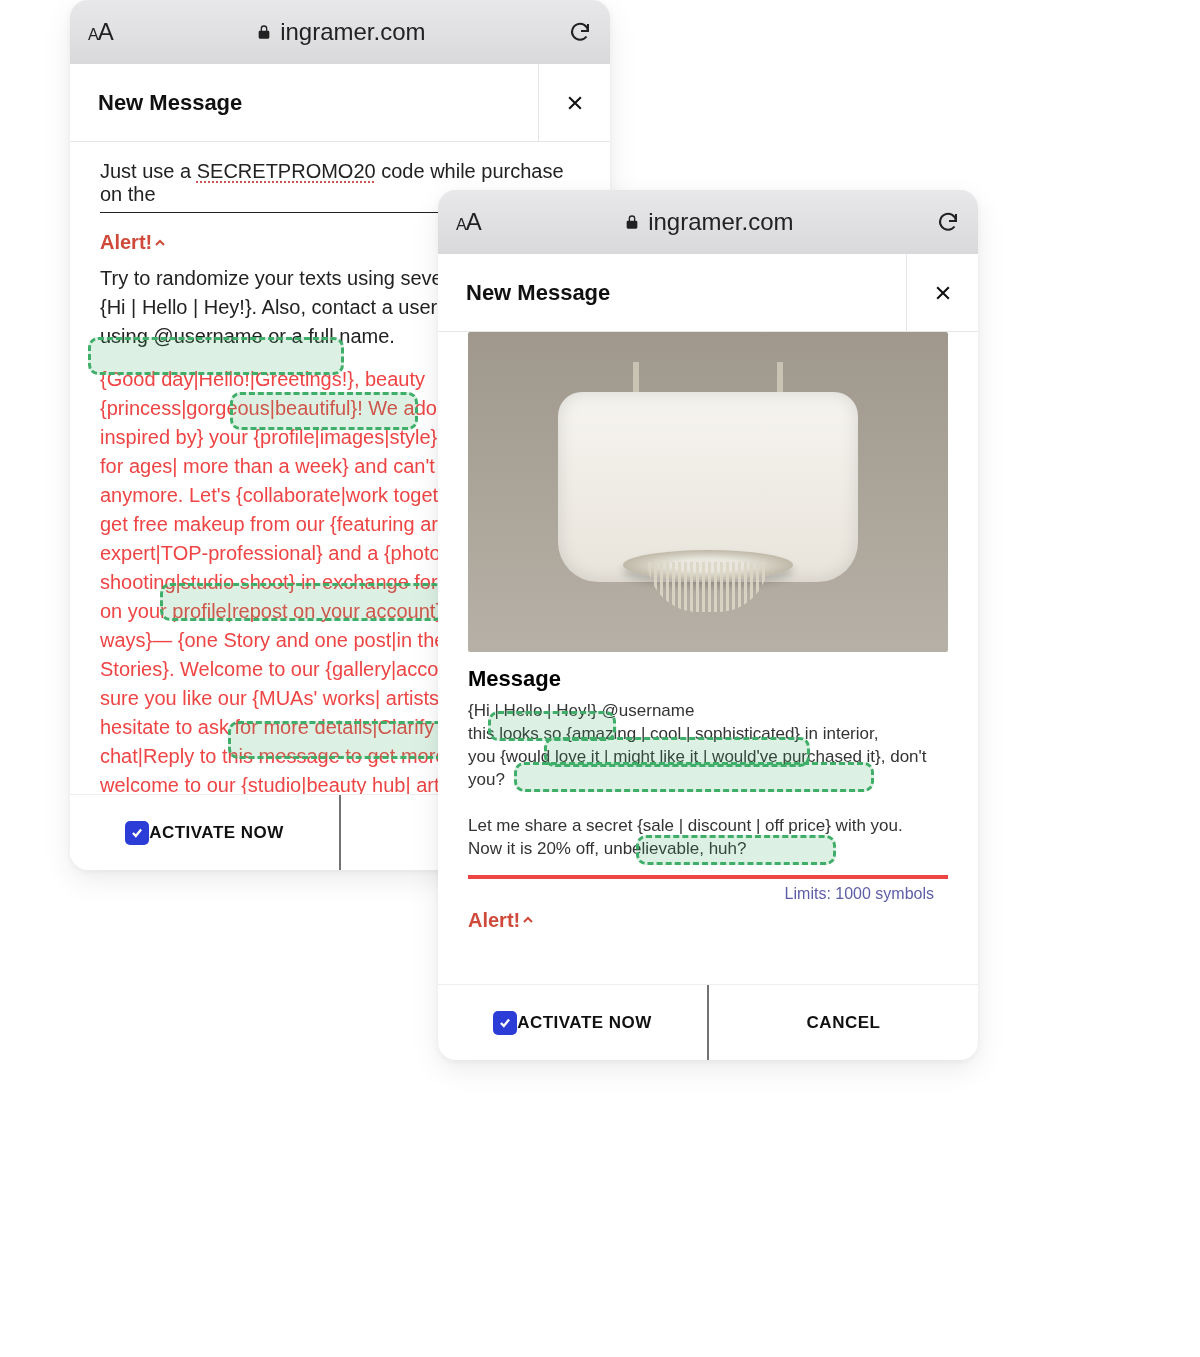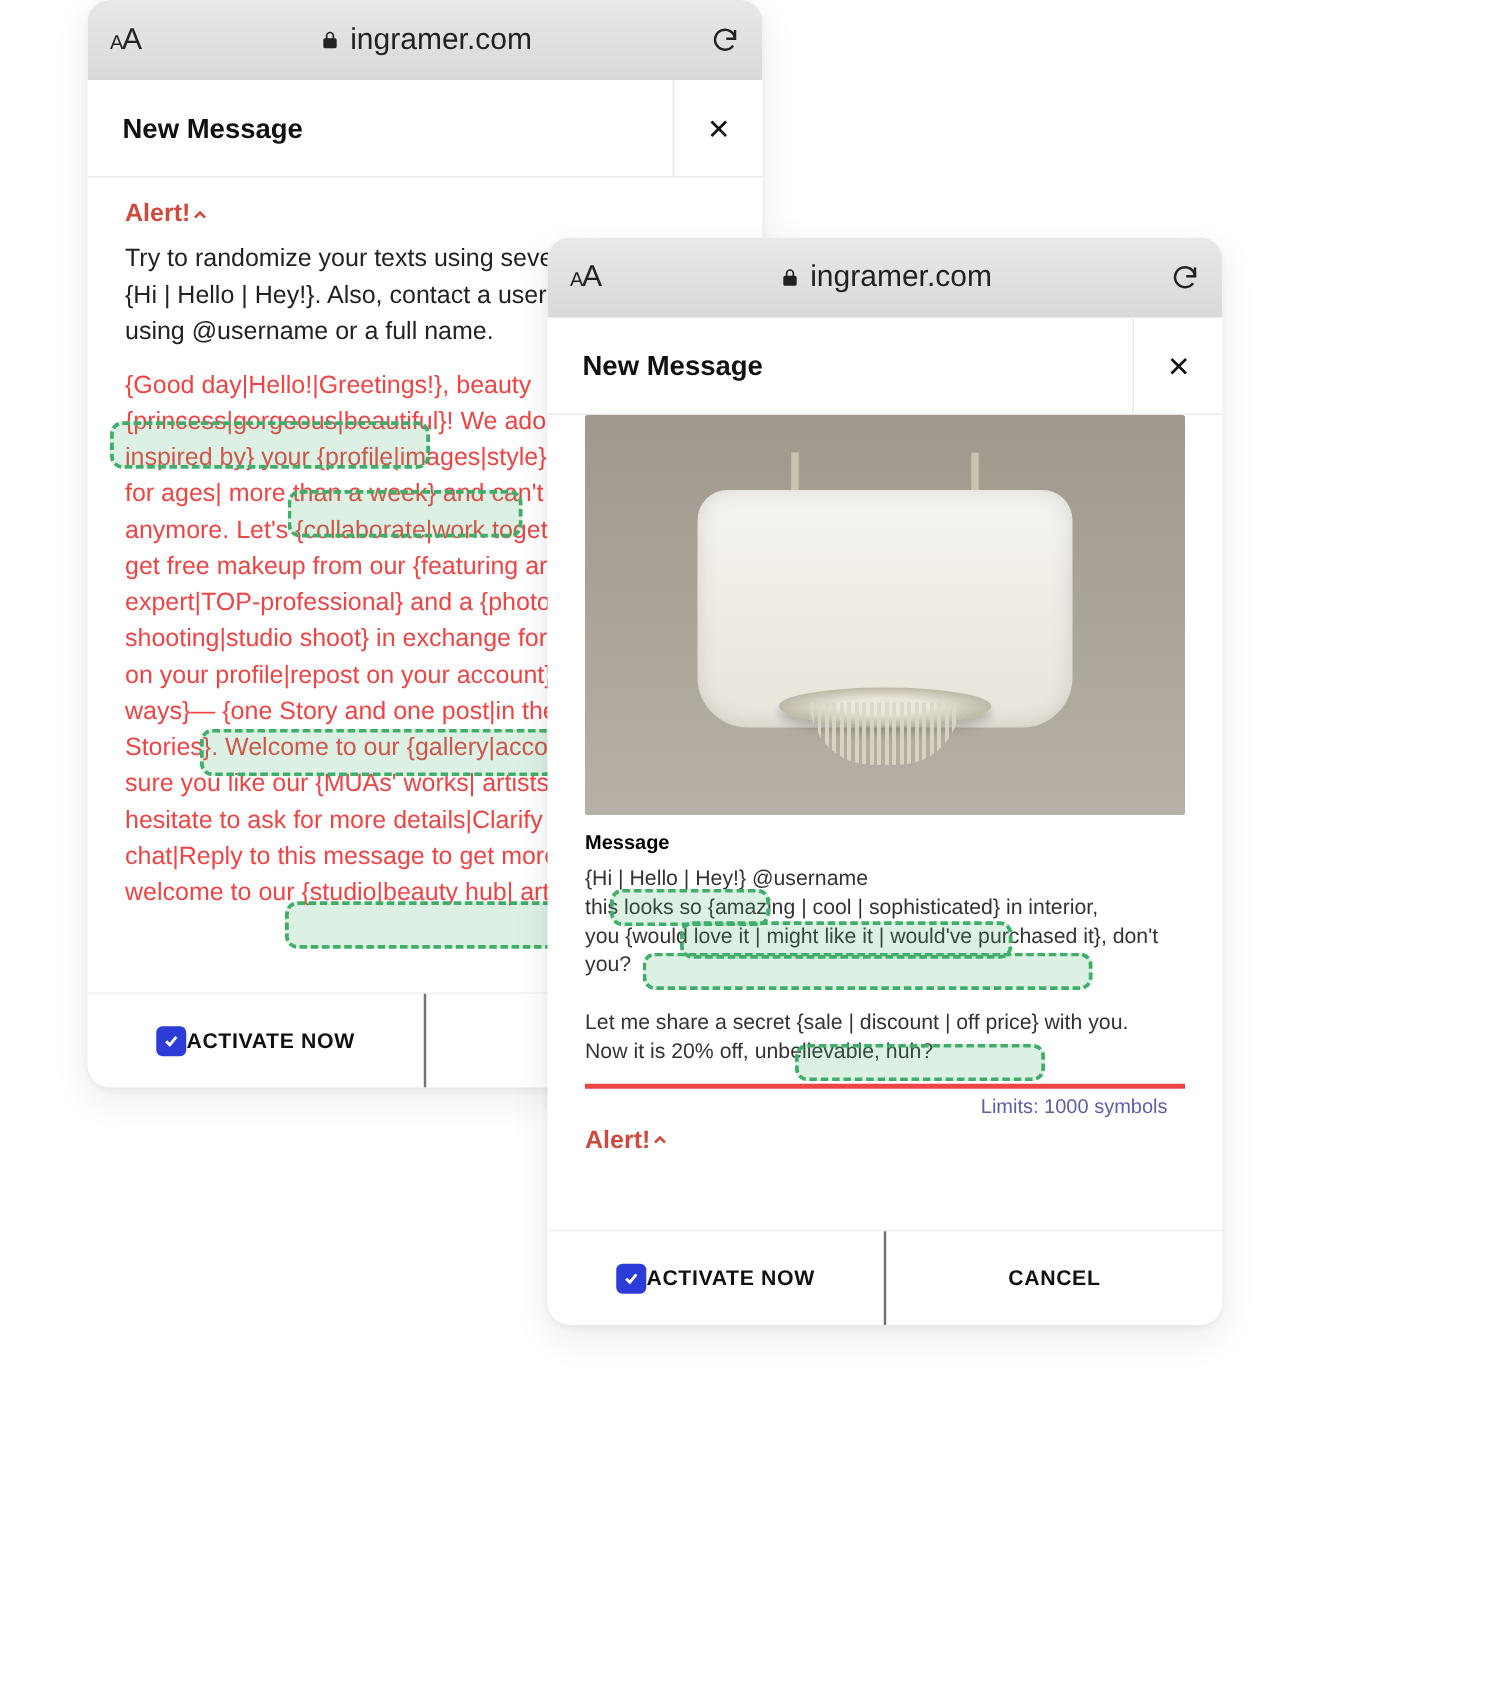--- a/index.html
+++ b/index.html
@@ -146,21 +146,21 @@
     position:absolute; top:30px; left:50%; transform:translateX(-50%);
     width: 300px; height: 190px; border-radius: 24px 24px 40px 40px;
     background: linear-gradient(#f6f4ef,#e8e4db);
     box-shadow: inset 0 0 18px rgba(0,0,0,0.12);
   }
   .rod { position:absolute; top:0; width:6px; height:42px; background:#c9c3b4; }
   .rod.l { left: 95px; } .rod.r { right: 95px; }
   .rim { position:absolute; bottom:42px; left:50%; transform:translateX(-50%); width: 170px; height: 30px; border-radius: 50%; background: radial-gradient(ellipse at center, #e8e6dd 30%, #bfb9a8 70%); box-shadow: 0 6px 8px rgba(0,0,0,0.2); }
   .drops { position:absolute; bottom:10px; left:50%; transform:translateX(-50%); width: 120px; height: 50px; background: repeating-linear-gradient(90deg,#dcd6c6 0 3px, transparent 3px 6px); border-radius: 0 0 60px 60px; opacity:.9; }
 
-  .msg-label { margin: 8px 30px 8px; font-size: 16px; font-weight: 700; }
+  .msg-label { margin: 8px 30px 8px; font-size: 22px; font-weight: 700; }
   .msg-text {
     margin: 0 30px 0 30px;
     font-size: 17px; line-height: 1.35; color:#333;
     position: relative;
     border-bottom: 4px solid #ef4444;
     padding-bottom: 14px;
     white-space: pre-line;
   }
   .limits { text-align:right; margin: 6px 44px 0; font-size: 16px; color:#5d5da8; }
   .alert-row.front { margin-top: 6px; }
@@ -187,20 +187,23 @@
   </div>
   <div class="header-row">
     <div class="header-title">New Message</div>
     <div class="header-close">
       <svg width="20" height="20" viewBox="0 0 24 24" stroke="#111" stroke-width="2.5">
           <path d="M5 5l14 14M19 5L5 19"></path>
         </svg>
     </div>
   </div>
   <div class="scroll-body">
+    <div class="promo-line">
+      <span>Just use a </span><span class="u">SECRETPROMO20</span><span> code while purchase on the</span>
+    </div>
     <div class="alert-row">
       <span>Alert!</span>
       <svg class="chev" viewBox="0 0 24 24" fill="none" stroke="#cf4a3a" stroke-width="3">
           <path d="M6 15l6-6 6 6"></path>
         </svg>
     </div>
     <div class="note">Try to randomize your texts using several options like {Hi | Hello | Hey!}. Also, contact a user directly by using @username or a full name.</div>
     <div class="spin-body">{Good day|Hello!|Greetings!}, beauty
 {princess|gorgeous|beautiful}! We adore {are
 inspired by} your {profile|images|style} {for ages|

